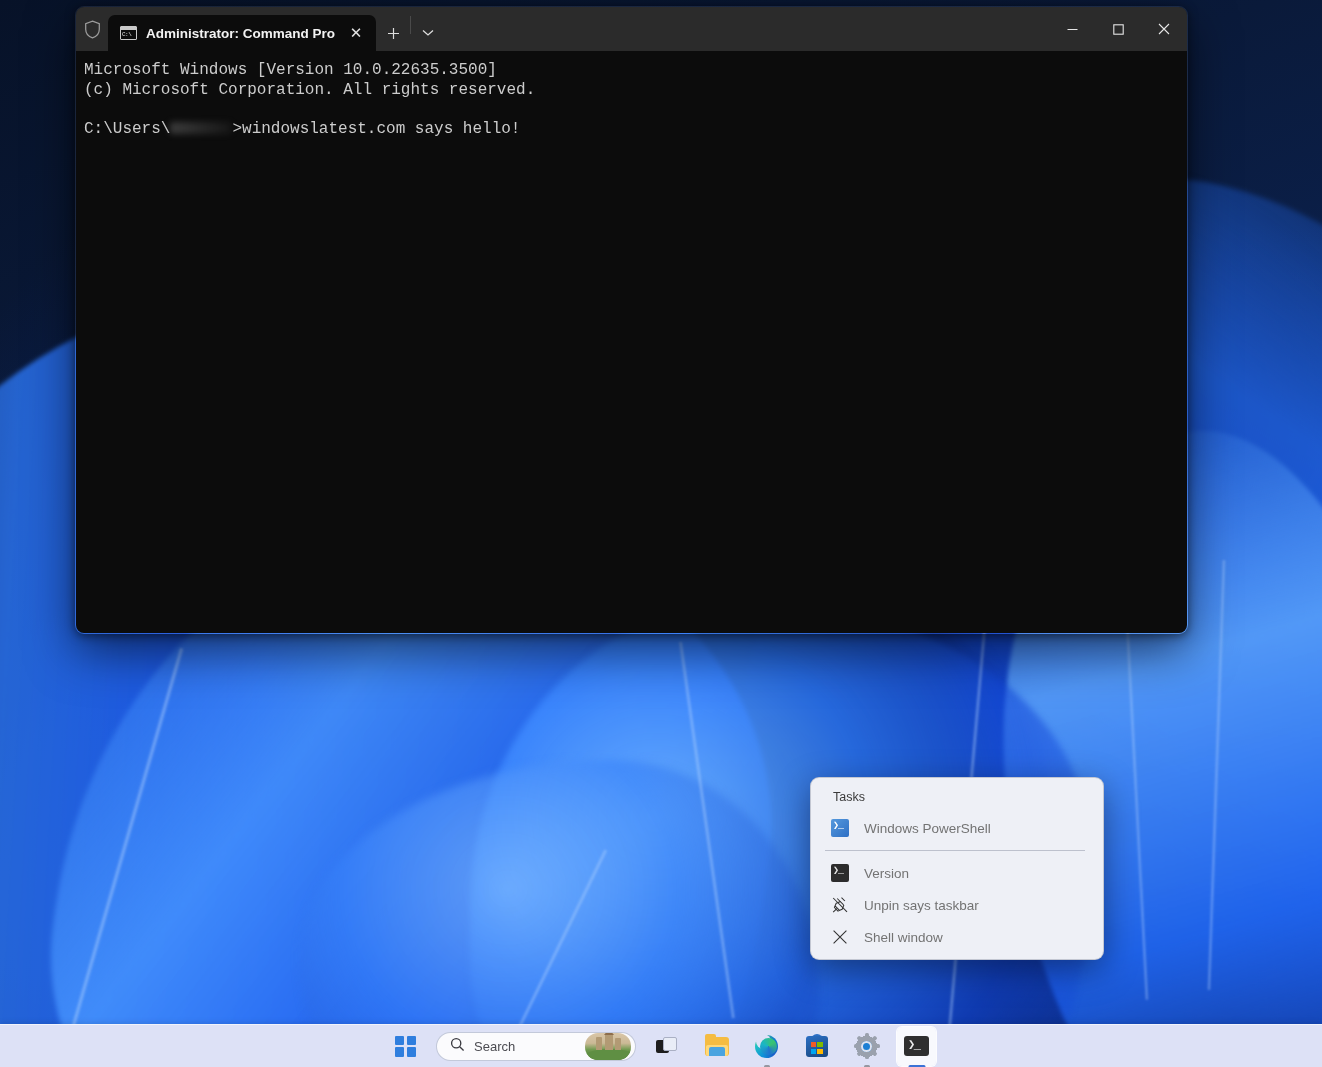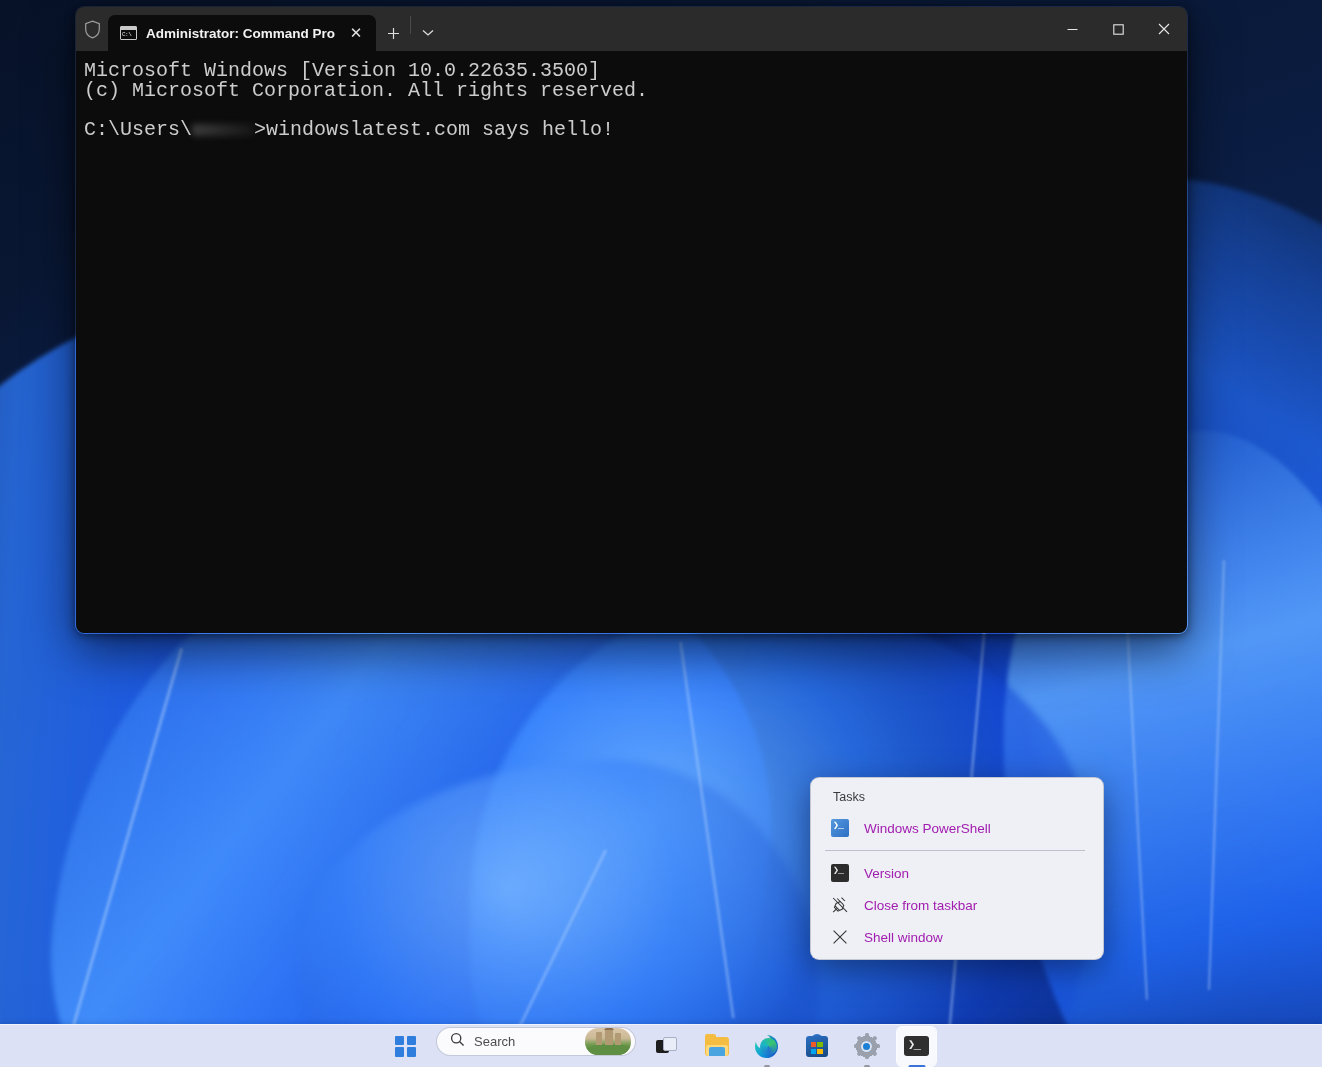--- a/index.html
+++ b/index.html
@@ -136,21 +136,21 @@
   .newtab, .tabmenu {
     width:34px; height:36px; display:flex; align-items:center; justify-content:center;
     color:#ddd; flex:0 0 auto;
   }
   .tabdiv { width:1px; height:18px; background:#4a4a4a; align-self:center; margin-bottom:9px; }
   .wbtns { margin-left:auto; display:flex; height:44px; align-self:flex-start; }
   .wbtn { width:46px; height:44px; display:flex; align-items:center; justify-content:center; color:#e6e6e6; }
   #term-body {
     background:#0c0c0c; height:584px; padding:10px 0 0 8px;
     font-family:"Liberation Mono","DejaVu Sans Mono", monospace;
-    font-size:20px; line-height:19.5px; color:#cccccc;
+    font-size:16px; line-height:19.5px; color:#cccccc;
     white-space:pre;
   }
   .blurname {
     display:inline-block; width:62px; color:transparent;
     background:linear-gradient(90deg, rgba(150,150,150,0.35), rgba(90,90,90,0.12));
     filter:blur(3px); height:12px; vertical-align:-1px; border-radius:2px;
   }
 
   
   #jumplist {
@@ -163,21 +163,21 @@
     font-size:13.5px;
     color:#1b1b1b;
   }
   .jl-head { padding:4px 0 8px 18px; font-size:12.5px; color:#3a3a3a; }
   .jl-item {
     display:flex; align-items:center; gap:15px;
     height:32px; padding:0 12px 0 14px; border-radius:5px;
     margin:0 2px;
   }
   .jl-item.hl { background:rgba(190,196,212,0.45); }
-  .jl-label { font-size:13.5px; color:#a21caf; }
+  .jl-label { font-size:13.5px; color:#737373; }
   .jl-sep { height:1px; background:rgba(150,155,172,0.55); margin:6px 10px; }
   .jl-ico { width:18px; height:18px; flex:0 0 auto; position:relative; }
 
   .ico-ps { background:linear-gradient(135deg,#5599dd,#2e6fc4); border-radius:2px; }
   .ico-ps::after {
     content:"❯_"; position:absolute; left:2px; top:0px; font-size:10px; color:#fff;
     font-family:"Liberation Mono",monospace; letter-spacing:-1px;
   }
   .ico-cmd { background:#0c0c0c; border:1px solid #b8b8b8; border-radius:2px; }
   .ico-cmd::before{ content:""; position:absolute; left:0; right:0; top:0; height:4px; background:#c8c8c8; }
@@ -194,21 +194,21 @@
   }
 
   
   #taskbar {
     position:absolute; left:0; bottom:0; width:1322px; height:43px;
     background:#dde1f6;
     border-top:1px solid rgba(255,255,255,0.6);
     display:flex; align-items:center; justify-content:center;
     box-shadow:0 -1px 6px rgba(0,0,0,0.12);
   }
-  #tb-items { display:flex; align-items:flex-start; gap:11px; }
+  #tb-items { display:flex; align-items:center; gap:11px; }
   .tb-btn {
     width:39px; height:39px; border-radius:5px;
     display:flex; align-items:center; justify-content:center;
     position:relative;
   }
   .tb-btn.active { background:rgba(255,255,255,0.78); box-shadow:0 0 0 1px rgba(255,255,255,0.9); }
   .tb-ind {
     position:absolute; bottom:-2px; left:50%; transform:translateX(-50%);
     width:17px; height:3px; border-radius:2px; background:#3b72d6;
   }
@@ -406,21 +406,21 @@
 
   <div class="jl-item">
     <span class="jl-ico">
       <svg width="18" height="18" viewBox="0 0 18 18">
         <path d="M6.2 2.5 L12.6 8.9 M10.5 1.6 L13.9 5 M4.3 10.2 L8.5 14.4
                  M9.6 5.6 L5.2 7.3 L3.4 11.5 L7.0 15.1 L11.2 13.3 L12.9 8.9" fill="none" stroke="#333" stroke-width="1.05" stroke-linejoin="round"></path>
         <path d="M5.8 12.6 L2.2 16.2" stroke="#333" stroke-width="1.05"></path>
         <path d="M2.2 2 L16 15.8" stroke="#333" stroke-width="1.05"></path>
       </svg>
     </span>
-    <span class="jl-label">Close from taskbar</span>
+    <span class="jl-label">Unpin says taskbar</span>
   </div>
 
   <div class="jl-item">
     <span class="jl-ico">
       <svg width="18" height="18" viewBox="0 0 18 18">
         <path d="M2.6 2.6 L15.4 15.4 M15.4 2.6 L2.6 15.4" stroke="#333" stroke-width="1.1"></path>
       </svg>
     </span>
     <span class="jl-label">Shell window</span>
   </div>

